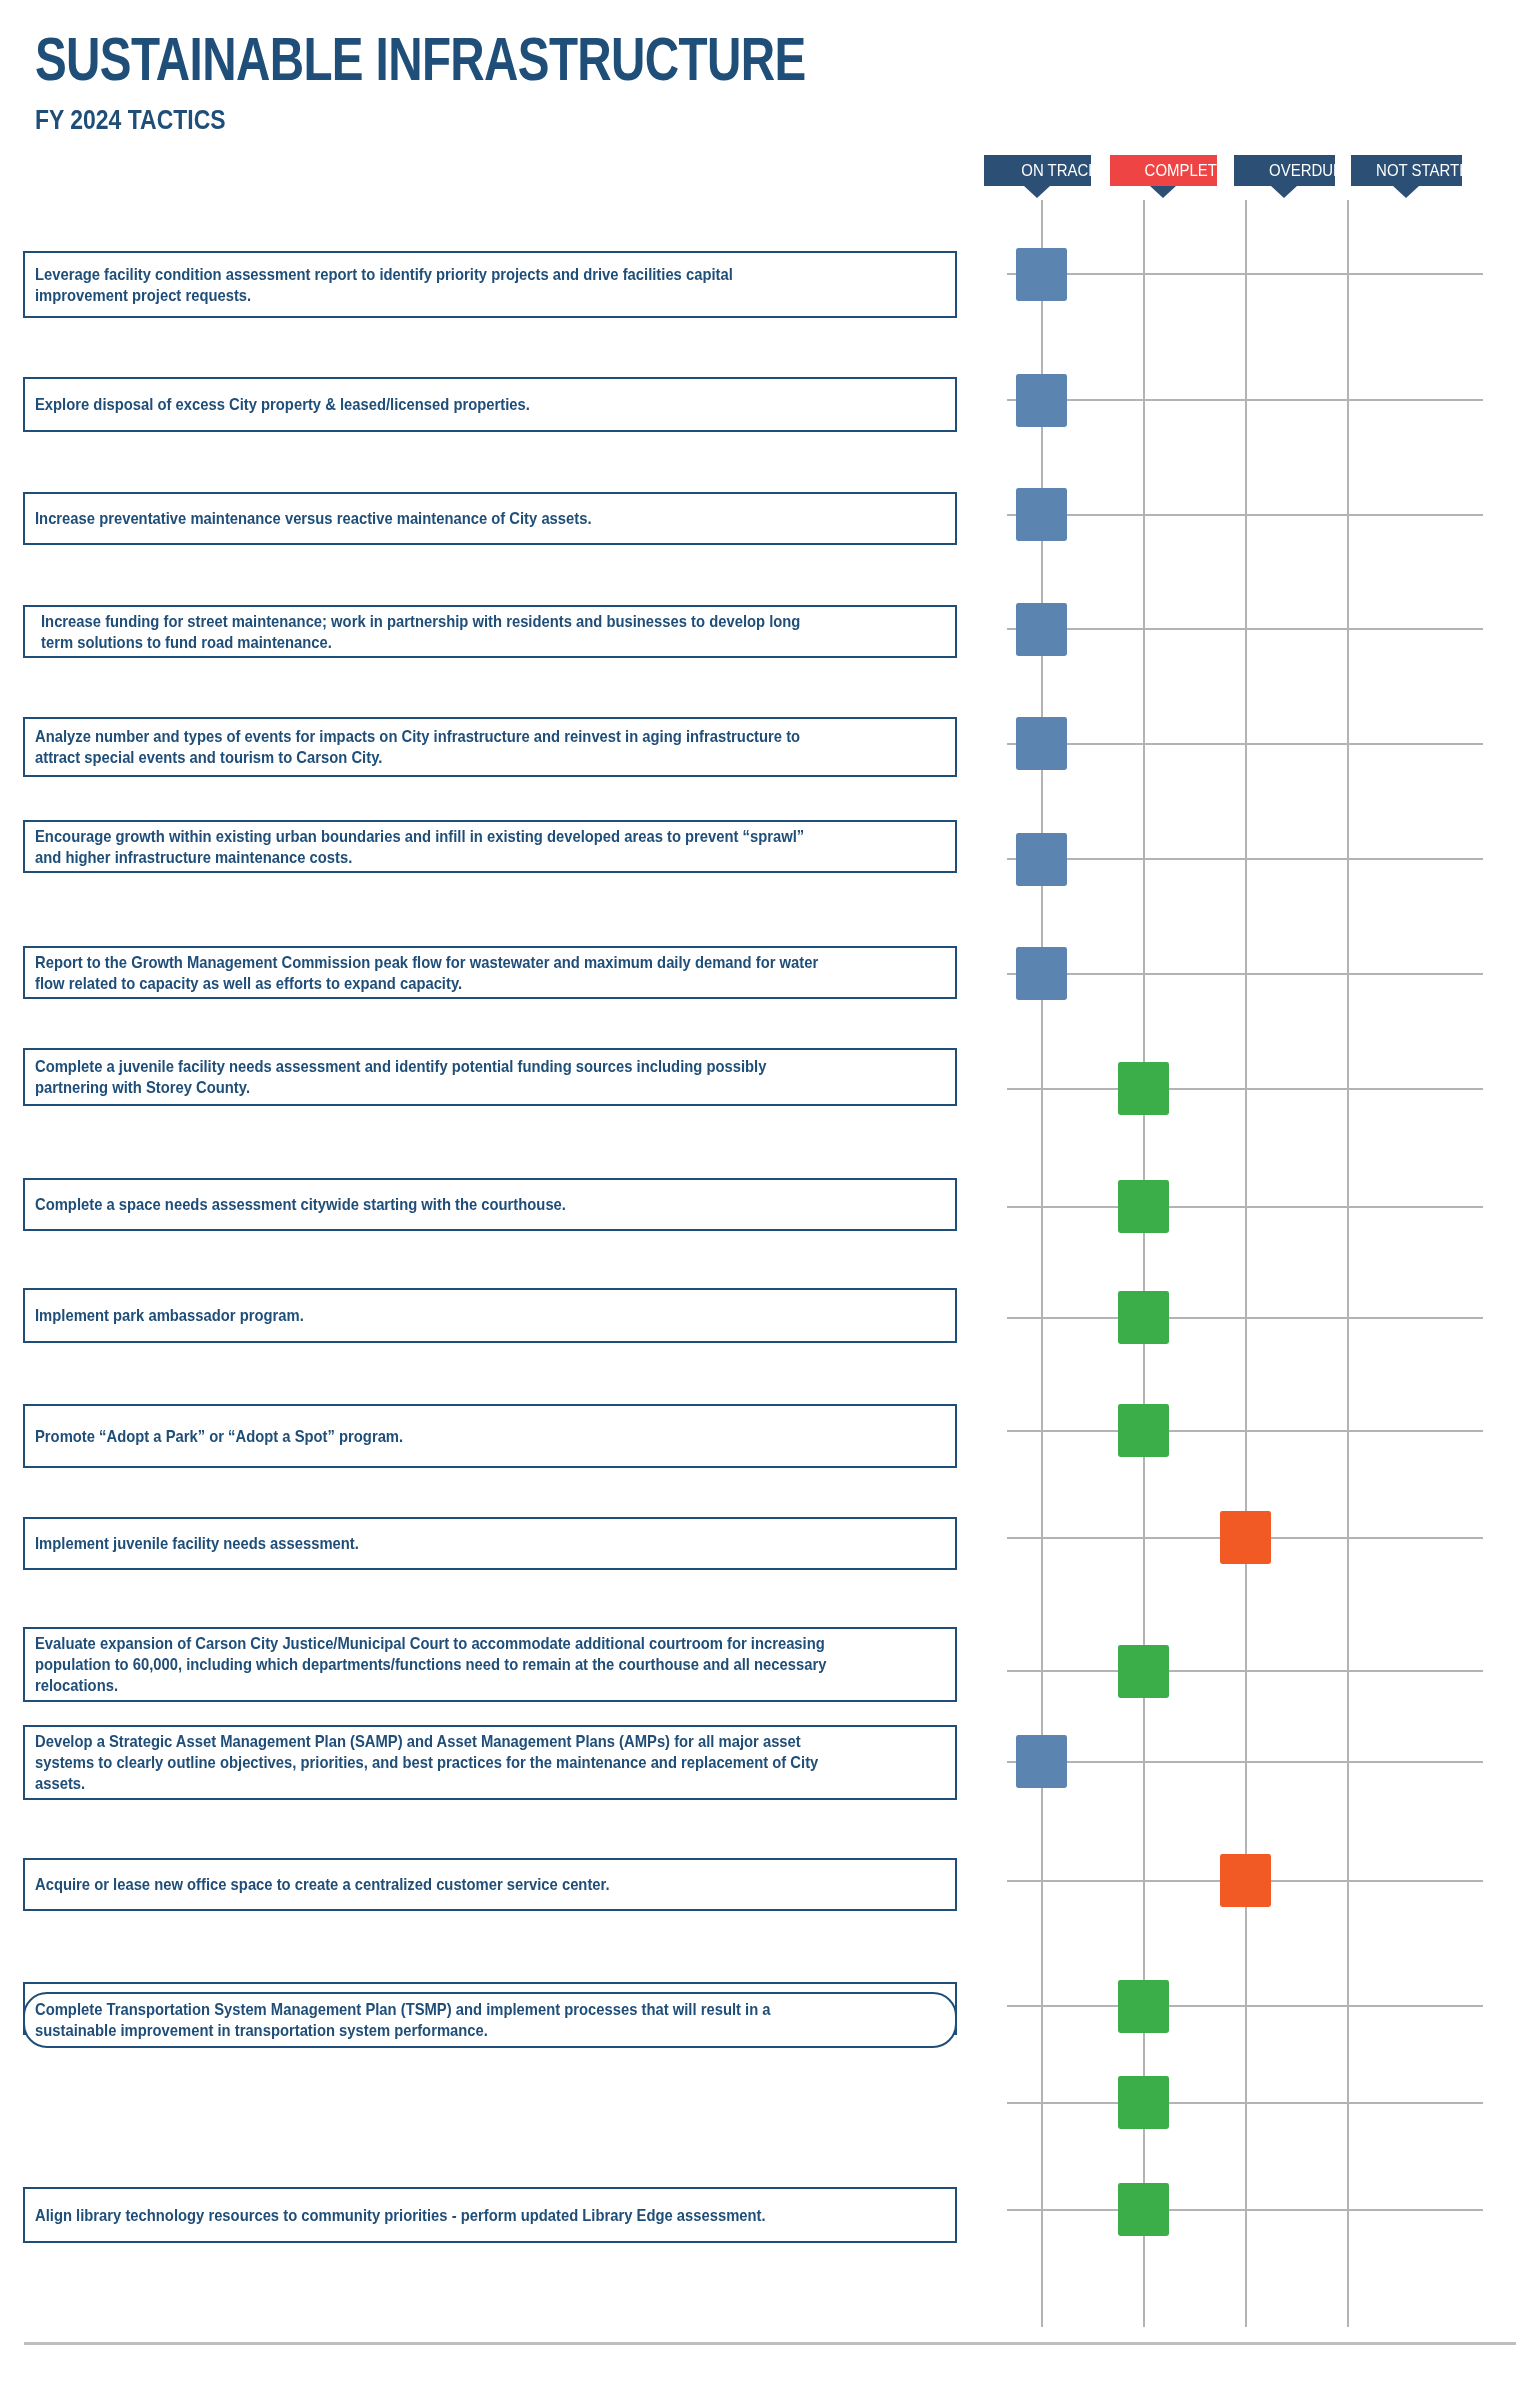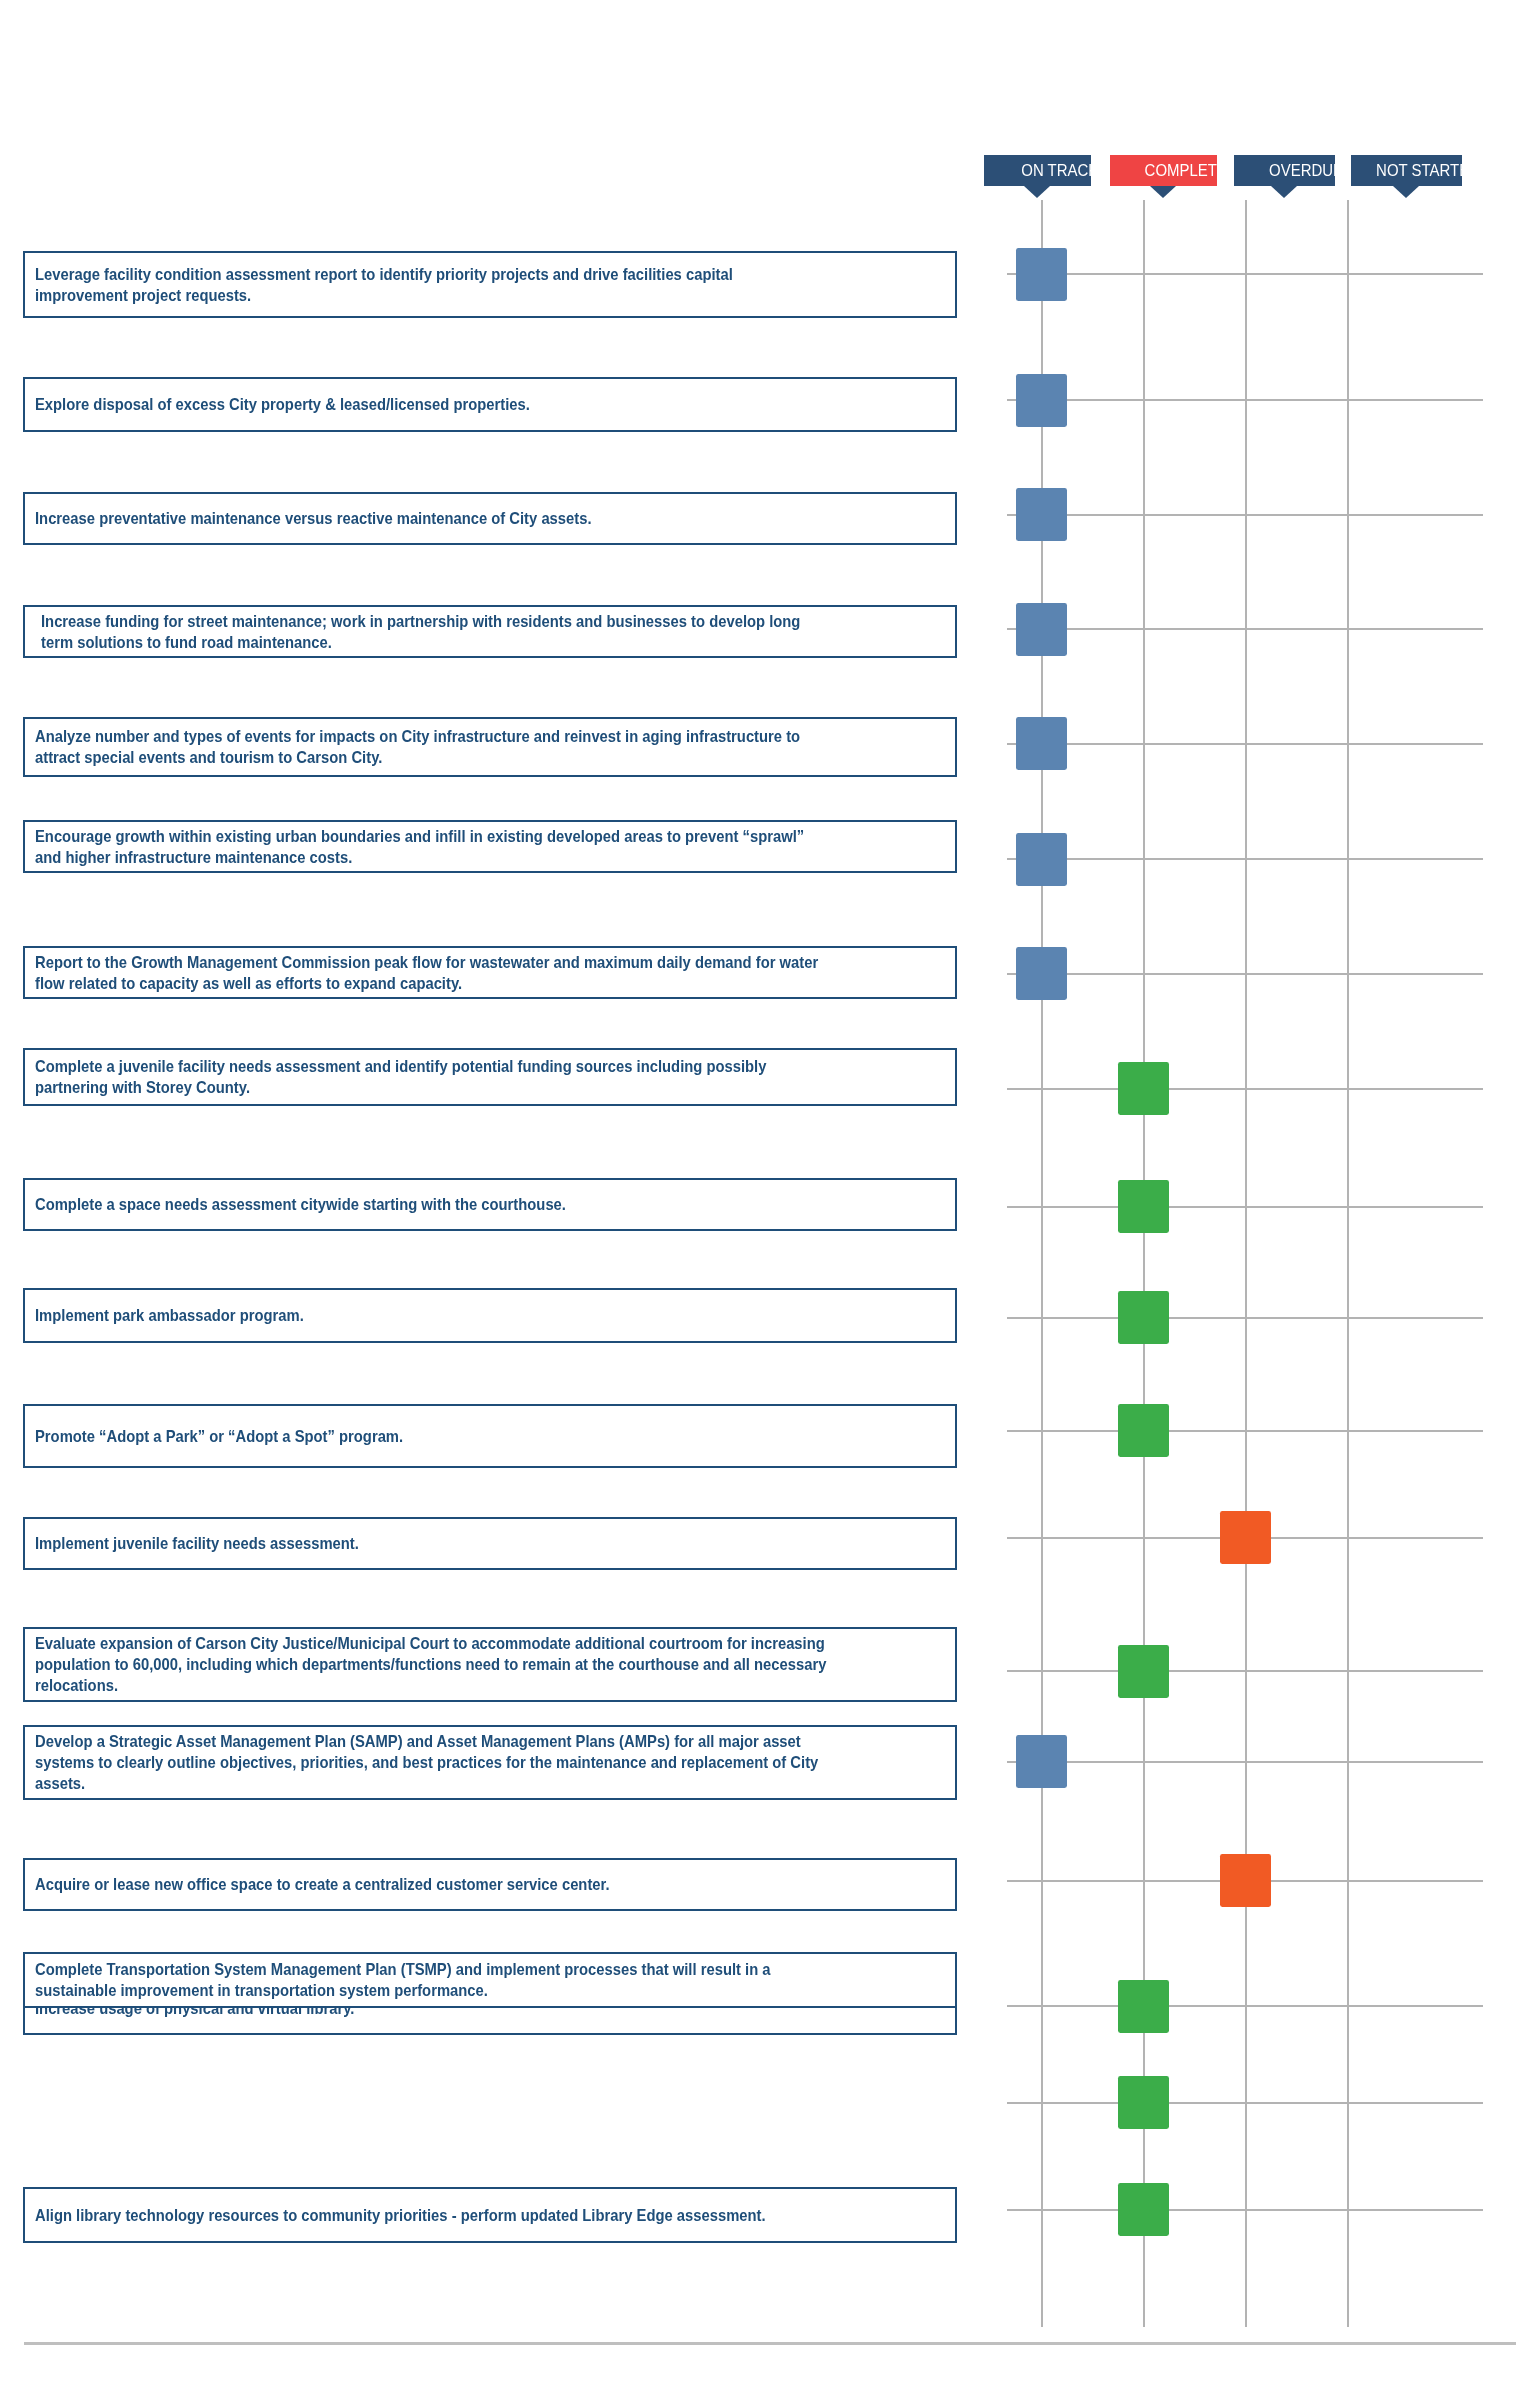--- a/index.html
+++ b/index.html
@@ -143,20 +143,24 @@
   }
   .marker.ontrack    { background: #5B84B1; }
   .marker.complete   { background: #3BAD49; }
   .marker.overdue    { background: #F15A24; }
 </style>
 </head>
 <body>
 
 <div id="page">
 
+  <div id="header">
+    <div id="main-title">SUSTAINABLE INFRASTRUCTURE</div>
+    <div id="sub-title">FY 2024 TACTICS</div>
+  </div>
 
   <div id="legend">
       <div class="legend-banner" style="left: 984px; width: 107px; background: rgb(44, 79, 118);">
         <span class="legend-label">ON TRACK</span>
         <span class="tail" style="border-top-color: rgb(44, 79, 118);"></span>
       </div>
       <div class="legend-banner" style="left: 1110px; width: 107px; background: #ef4444;">
         <span class="legend-label">COMPLETE</span>
         <span class="tail" style="border-top-color: rgb(44, 79, 118);"></span>
       </div>
@@ -251,21 +255,21 @@
       <div class="task-box" style="top: 1858px; height: 53px;">
         <div class="task-text">Acquire or lease new office space to create a centralized customer service center.</div>
       </div>
       <div class="hline" style="top: 1880px; background: rgb(179, 179, 179);"></div>
       <div class="marker overdue" title="OVERDUE" style="left: 1220px; top: 1854px; background: rgb(241, 90, 36);"></div>
       <div class="task-box" style="top: 1982px; height: 53px;">
         <div class="task-text">Increase usage of physical and virtual library.</div>
       </div>
       <div class="hline" style="top: 2005px; background: rgb(179, 179, 179);"></div>
       <div class="marker complete" title="COMPLETE" style="left: 1118px; top: 1980px; background: rgb(59, 173, 73);"></div>
-      <div class="task-box" style="top: 1952px; height: 56px;">
+      <div class="task-box" style="top: 1992px; height: 56px; border-radius: 24px;">
         <div class="task-text">Complete Transportation System Management Plan (TSMP) and implement processes that will result in a sustainable improvement in transportation system performance.</div>
       </div>
       <div class="hline" style="top: 2102px; background: rgb(179, 179, 179);"></div>
       <div class="marker complete" title="COMPLETE" style="left: 1118px; top: 2076px; background: rgb(59, 173, 73);"></div>
       <div class="task-box" style="top: 2187px; height: 56px;">
         <div class="task-text">Align library technology resources to community priorities - perform updated Library Edge assessment.</div>
       </div>
       <div class="hline" style="top: 2209px; background: rgb(179, 179, 179);"></div>
       <div class="marker complete" title="COMPLETE" style="left: 1118px; top: 2183px; background: rgb(59, 173, 73);"></div>
     </div>

